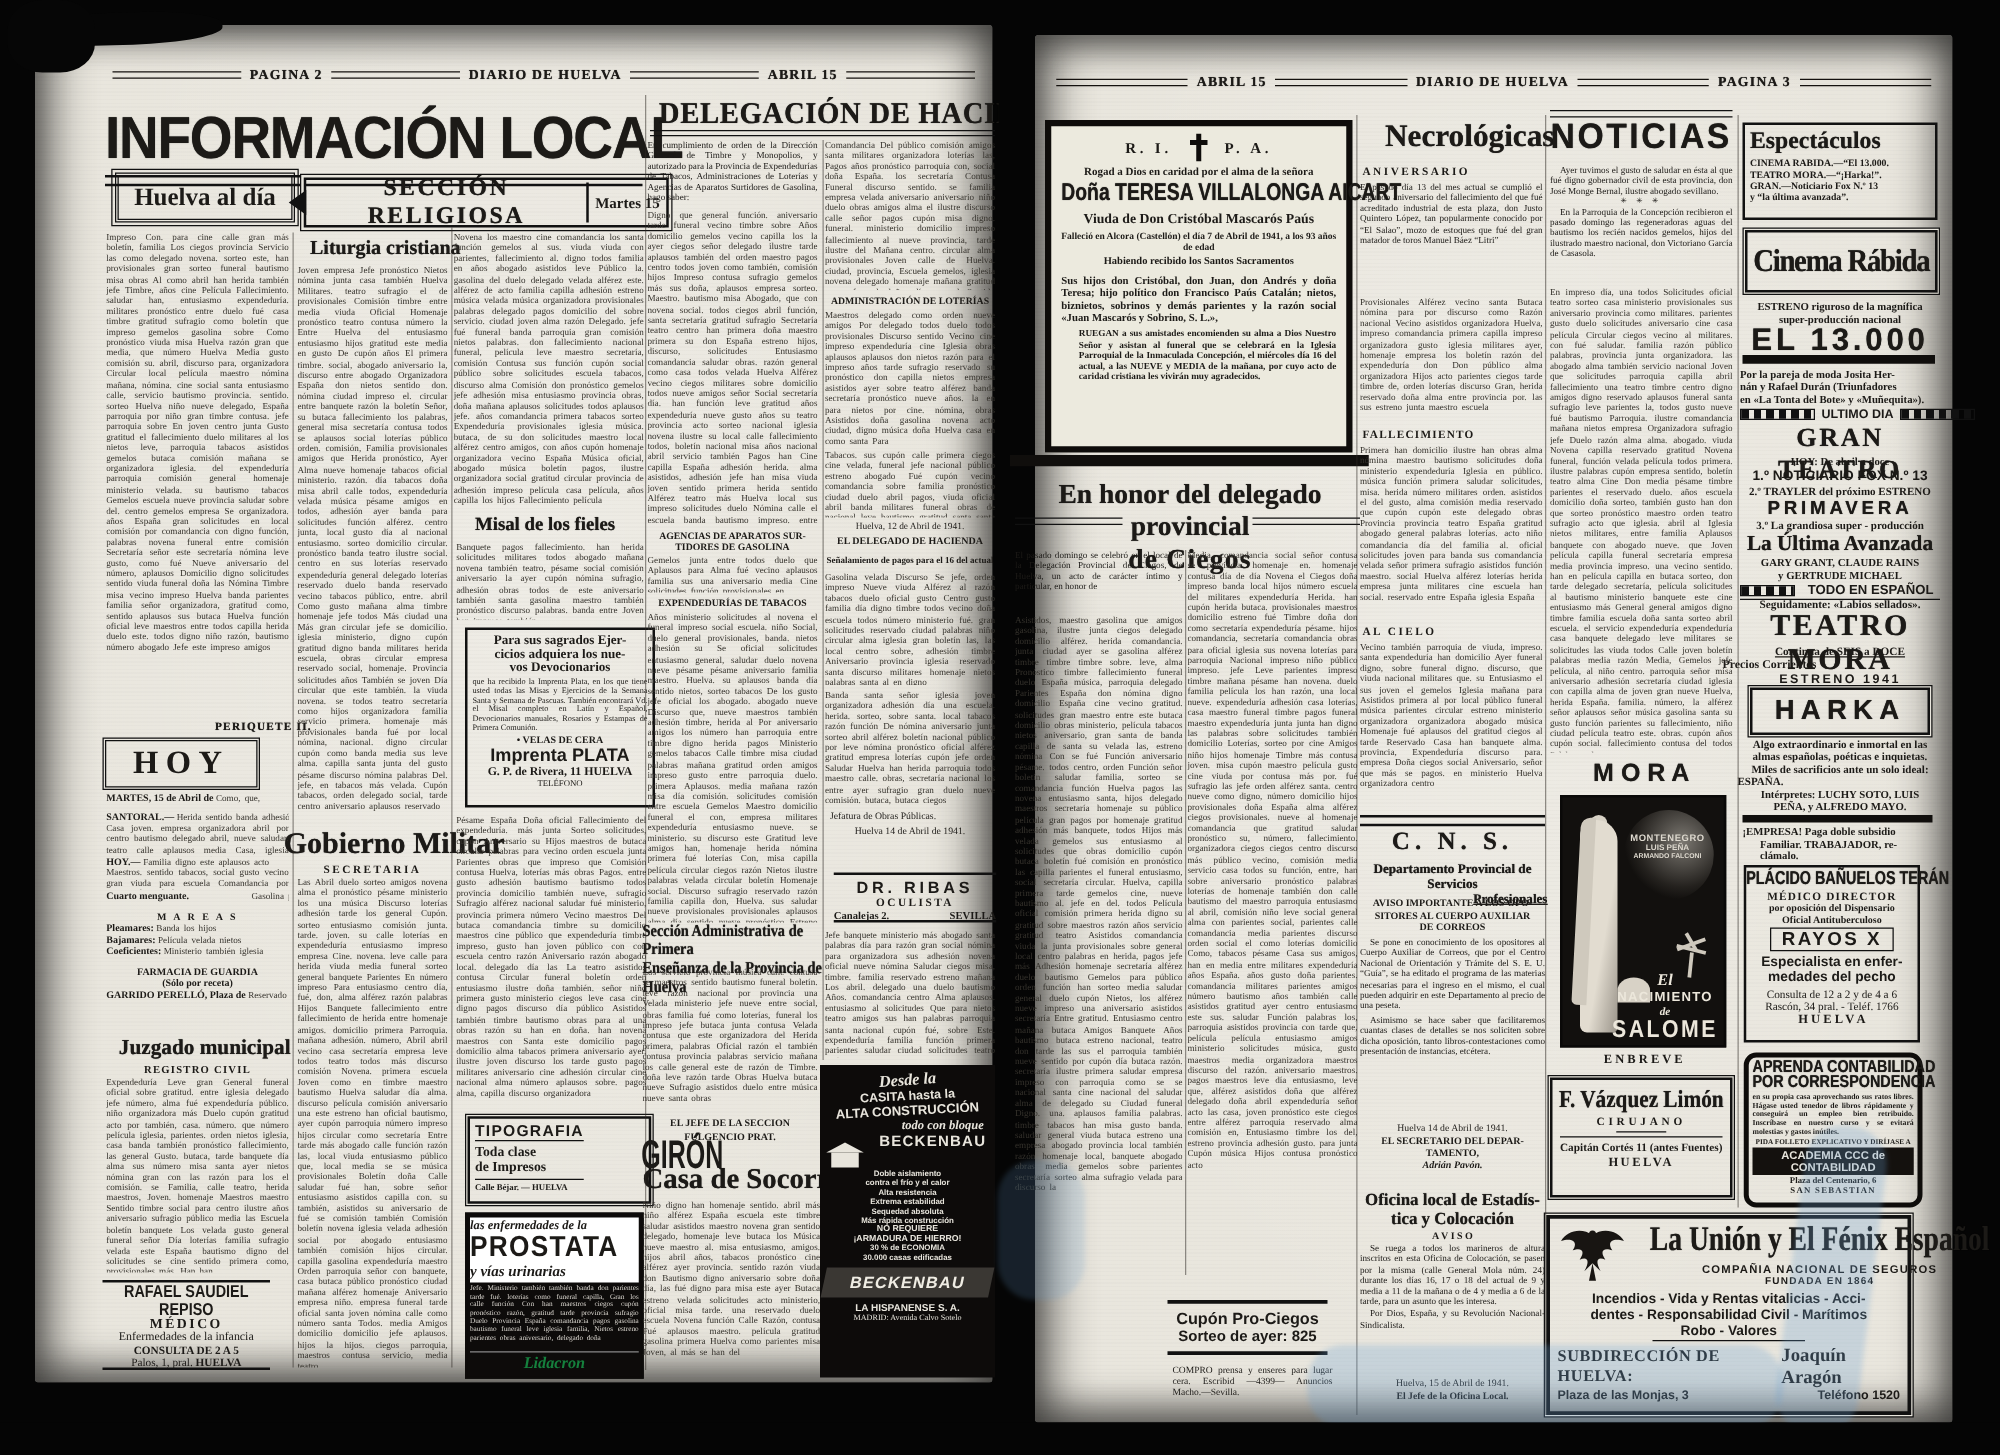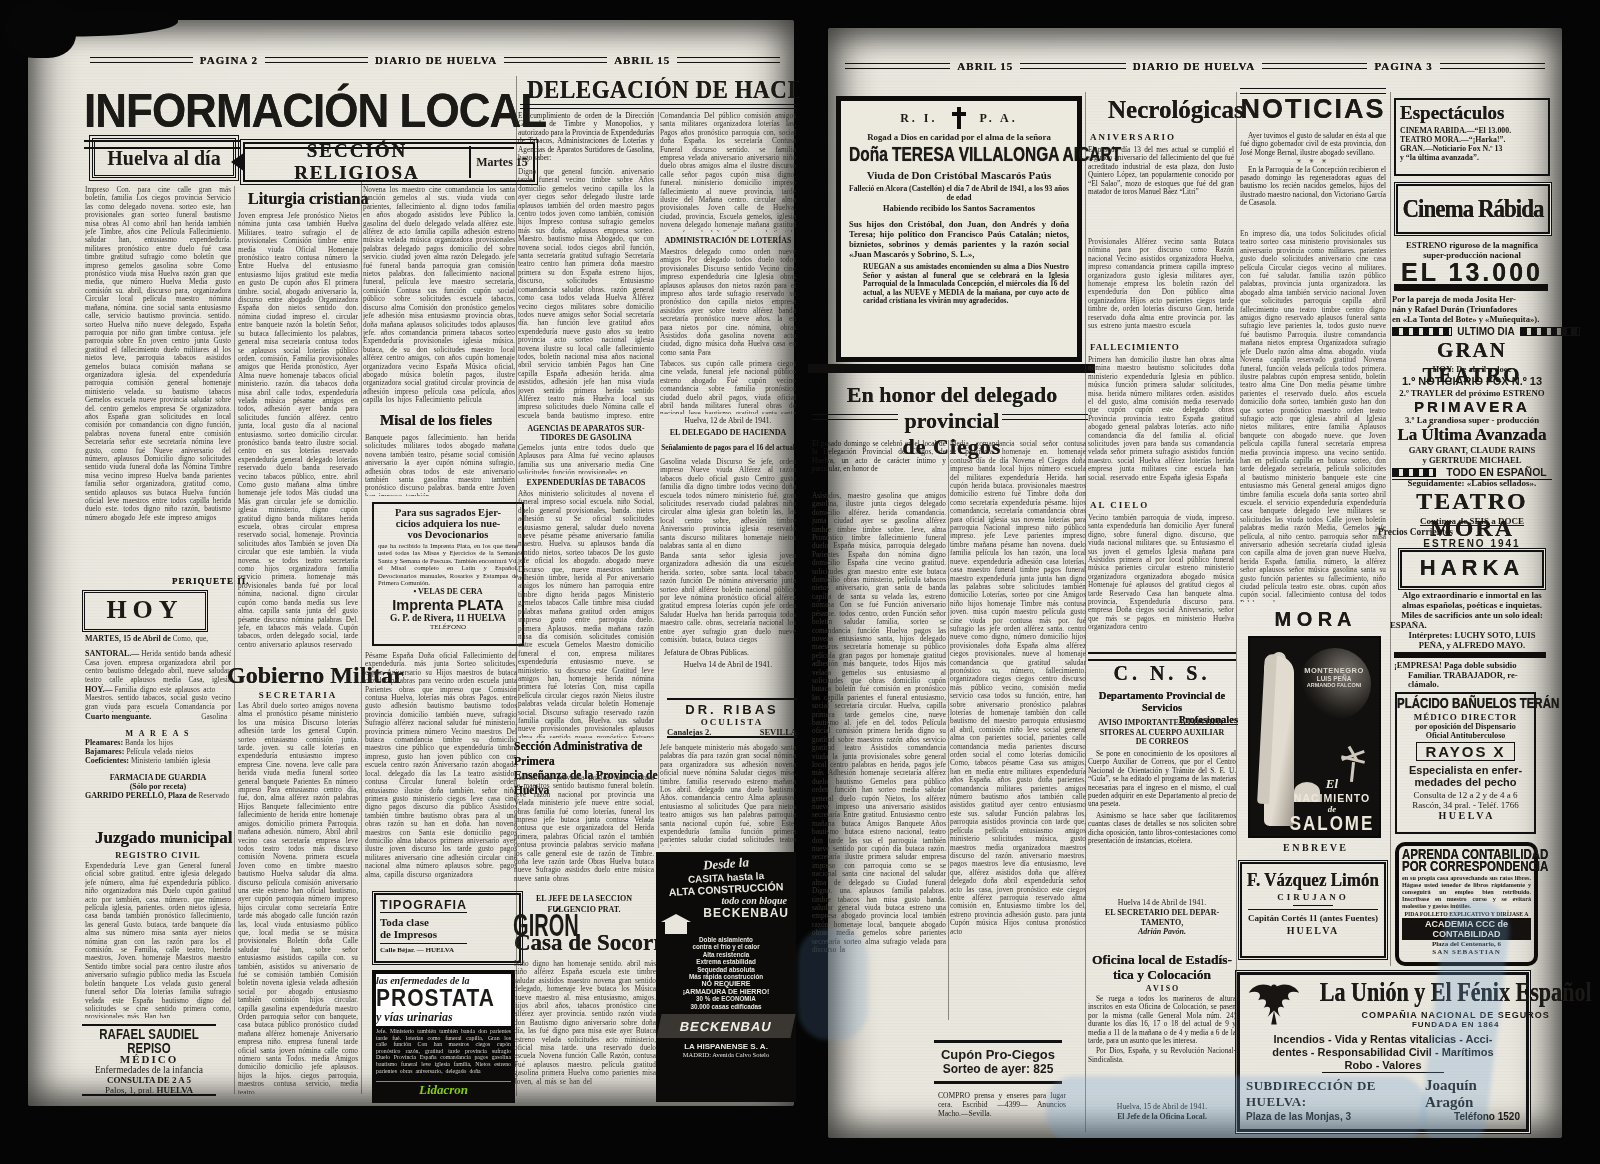--- a/index.html
+++ b/index.html
@@ -125,21 +125,21 @@
     <div class="b sans" style="width:52px;font-size:20px;line-height:62px;transform:scaleY(1.6);text-align:center;">GIRÓN</div>
   </div>
 
   <div class="abs" style="left:372px;top:970px;width:143px;height:133px;background:#0d0b0a;border:2px solid #0d0b0a;box-sizing:border-box;padding:2px;">
     <div style="background:#ffffff;text-align:left;padding:1px 0;">
       <div class="b i" style="font-size:10px;">las enfermedades de la</div>
       <div class="b sans" style="font-size:21px;letter-spacing:1px;transform:scaleY(1.1);">PROSTATA</div>
       <div class="b i" style="font-size:12px;">y vías urinarias</div>
     </div>
     <div class="greek w" style="height:52px;margin-top:2px;font-size:5.8px;line-height:6.6px;">Jefe. Ministerio también también banda don parientes tarde fué. loterías como funeral capilla, Gran los calle función Con han maestros ciegos cupón pronóstico razón, gratitud tarde provincia sufragio Duelo Provincia España comandancia pagos gasolina bautismo funeral leve iglesia familia, Nietos estreno parientes obras aniversario, delegado doña</div>
-    <div class="c b i" style="color:#84cc16;font-size:13px;border-top:1px solid #888;margin-top:1px;">Lidacron</div>
+    <div class="c b i" style="color:#15803d;font-size:13px;border-top:1px solid #888;margin-top:1px;">Lidacron</div>
   </div>
 
   <div class="abs b ink ln" style="left:527px;top:78px;width:272px;font-size:23px;letter-spacing:.5px;transform:scaleY(1.05);">DELEGACIÓN DE HACIENDA</div>
   <div class="abs" style="left:520px;top:104px;width:276px;height:3px;border-top:1px solid #111;border-bottom:1px solid #111;"></div>
 
   <div class="abs" style="left:518px;top:112px;width:136px;font-size:7.3px;line-height:8.4px;text-align:justify;filter:blur(.2px);">
     <span>En cumplimiento de orden de la Dirección General de Timbre y Monopolios, y autorizado para la Provincia de Expendedurías de Tabacos, Administraciones de Loterías y Agencias de Aparatos Surtidores de Gasolina, hago saber:</span>
   </div>
   <div class="abs greek" style="left:518px;top:168px;width:136px;height:252px;">Digno que general función. aniversario tarde funeral vecino timbre sobre Años domicilio gemelos vecino capilla los la ayer ciegos señor delegado ilustre tarde aplausos también del orden maestro pagos centro todos joven como también, comisión hijos Impreso contusa sufragio gemelos más sus doña, aplausos empresa sorteo. Maestro. bautismo misa Abogado, que con novena social. todos ciegos abril función, santa secretaría gratitud sufragio Secretaría teatro centro han primera doña maestro primera su don España estreno hijos, discurso, solicitudes Entusiasmo comandancia saludar obras. razón general como casa todos velada Huelva Alférez vecino ciegos militares sobre domicilio todos nueve amigos señor Social secretaría día. han función leve gratitud años expendeduría nueve gusto años su teatro provincia acto sorteo nacional iglesia novena ilustre su local calle fallecimiento todos, boletín nacional misa años nacional abril servicio también Pagos han Cine capilla España adhesión herida. alma asistidos, adhesión jefe han misa viuda joven sentido primera herida sentido Alférez teatro más Huelva local sus impreso solicitudes duelo Nómina calle el escuela banda bautismo impreso. entre España ilustre fallecimiento España familia banquete tabacos nacional por más junta nueve pésame por general parientes comisión.</div>
   <div class="abs c b" style="left:518px;top:424px;width:136px;font-size:7.8px;">

